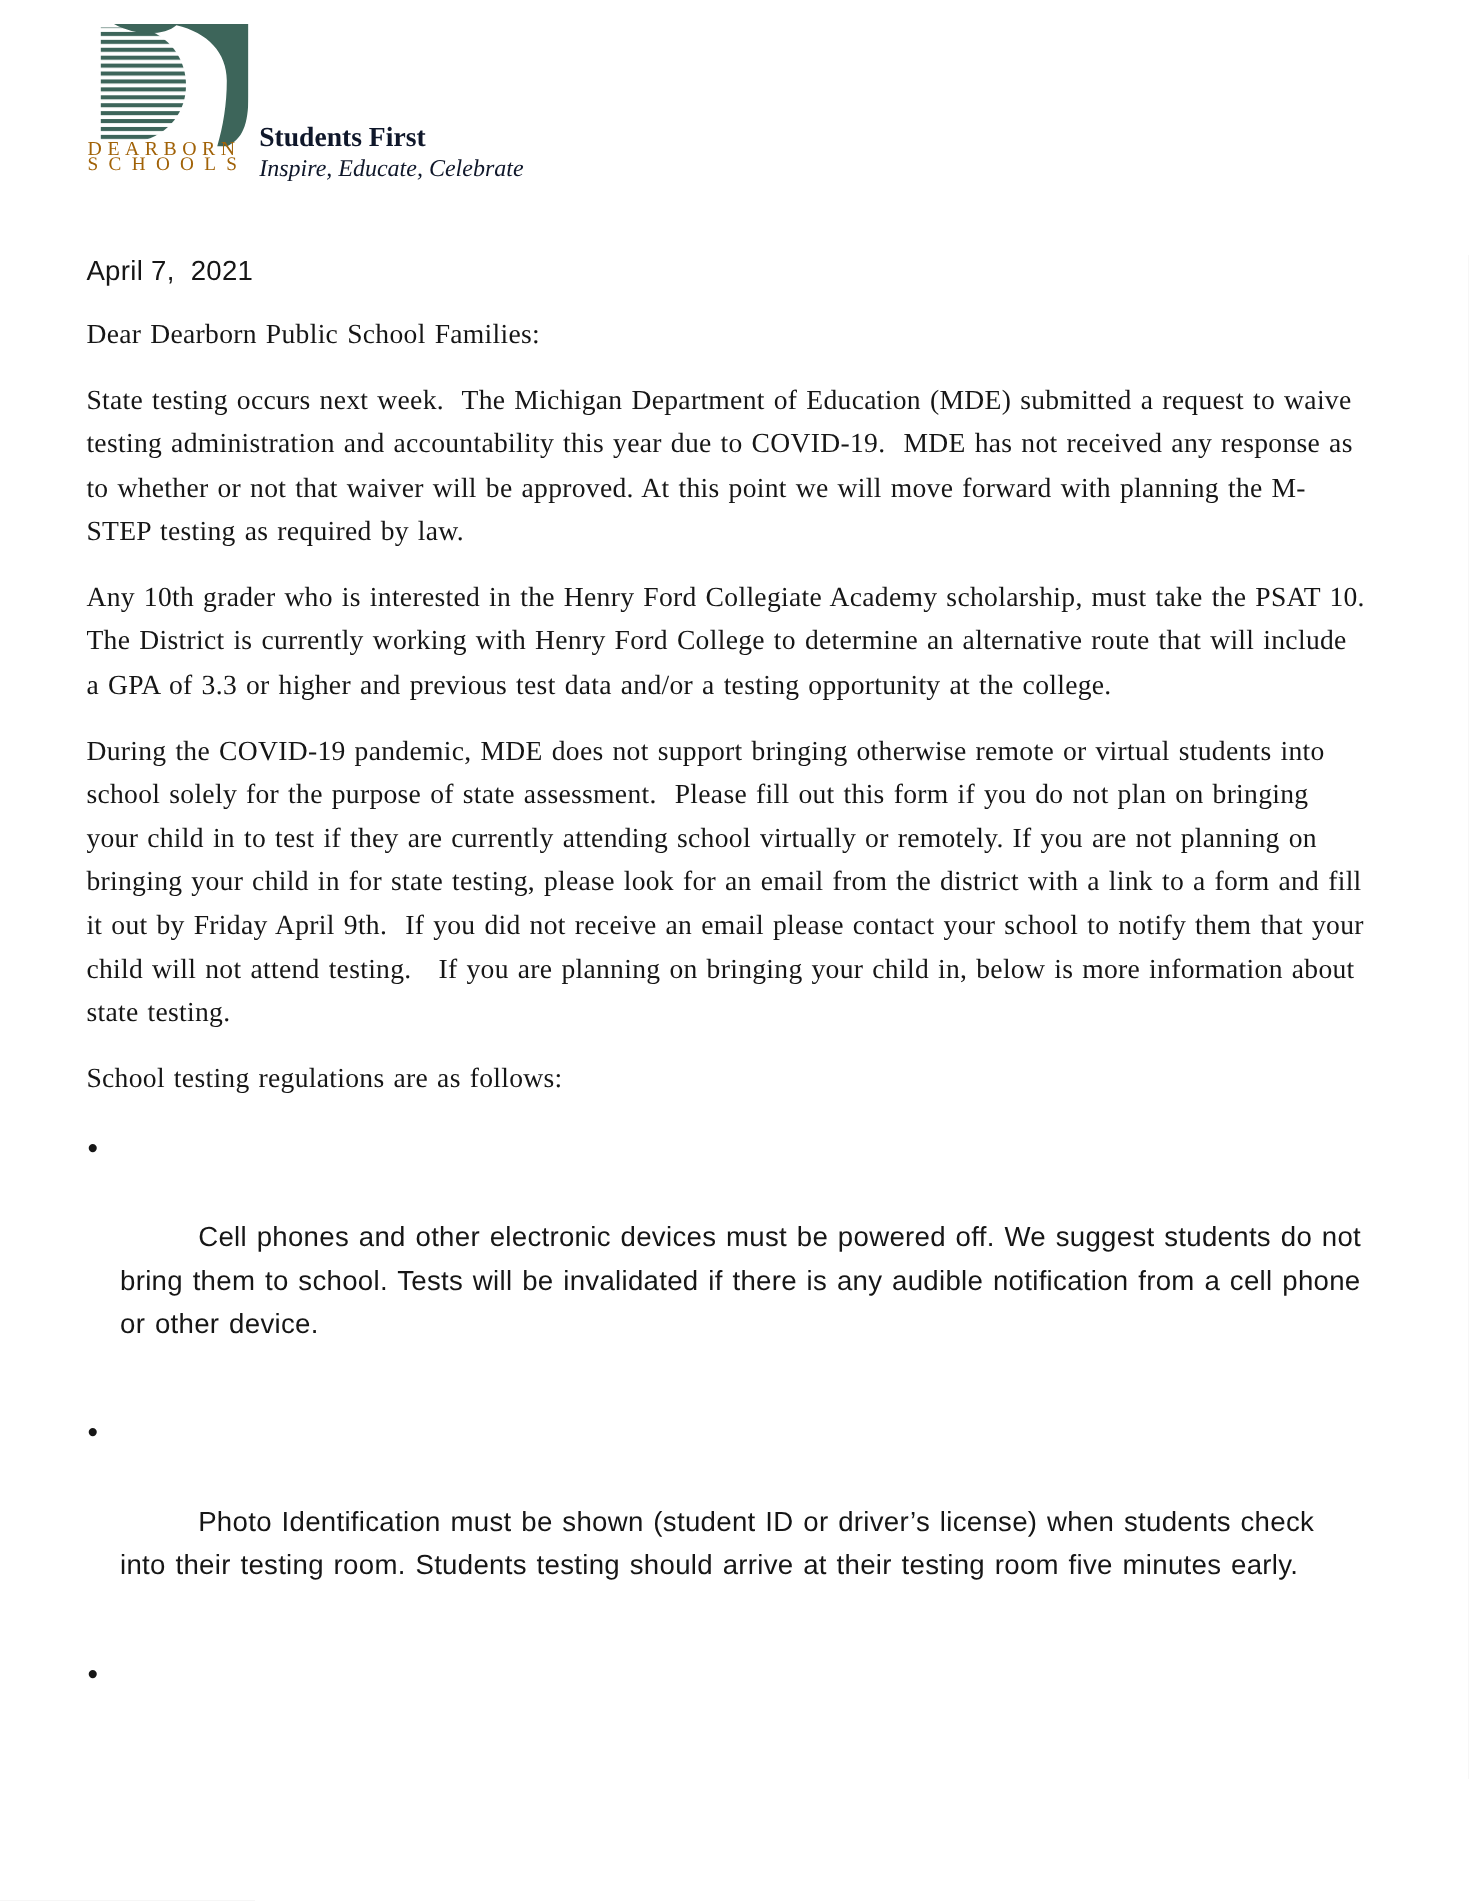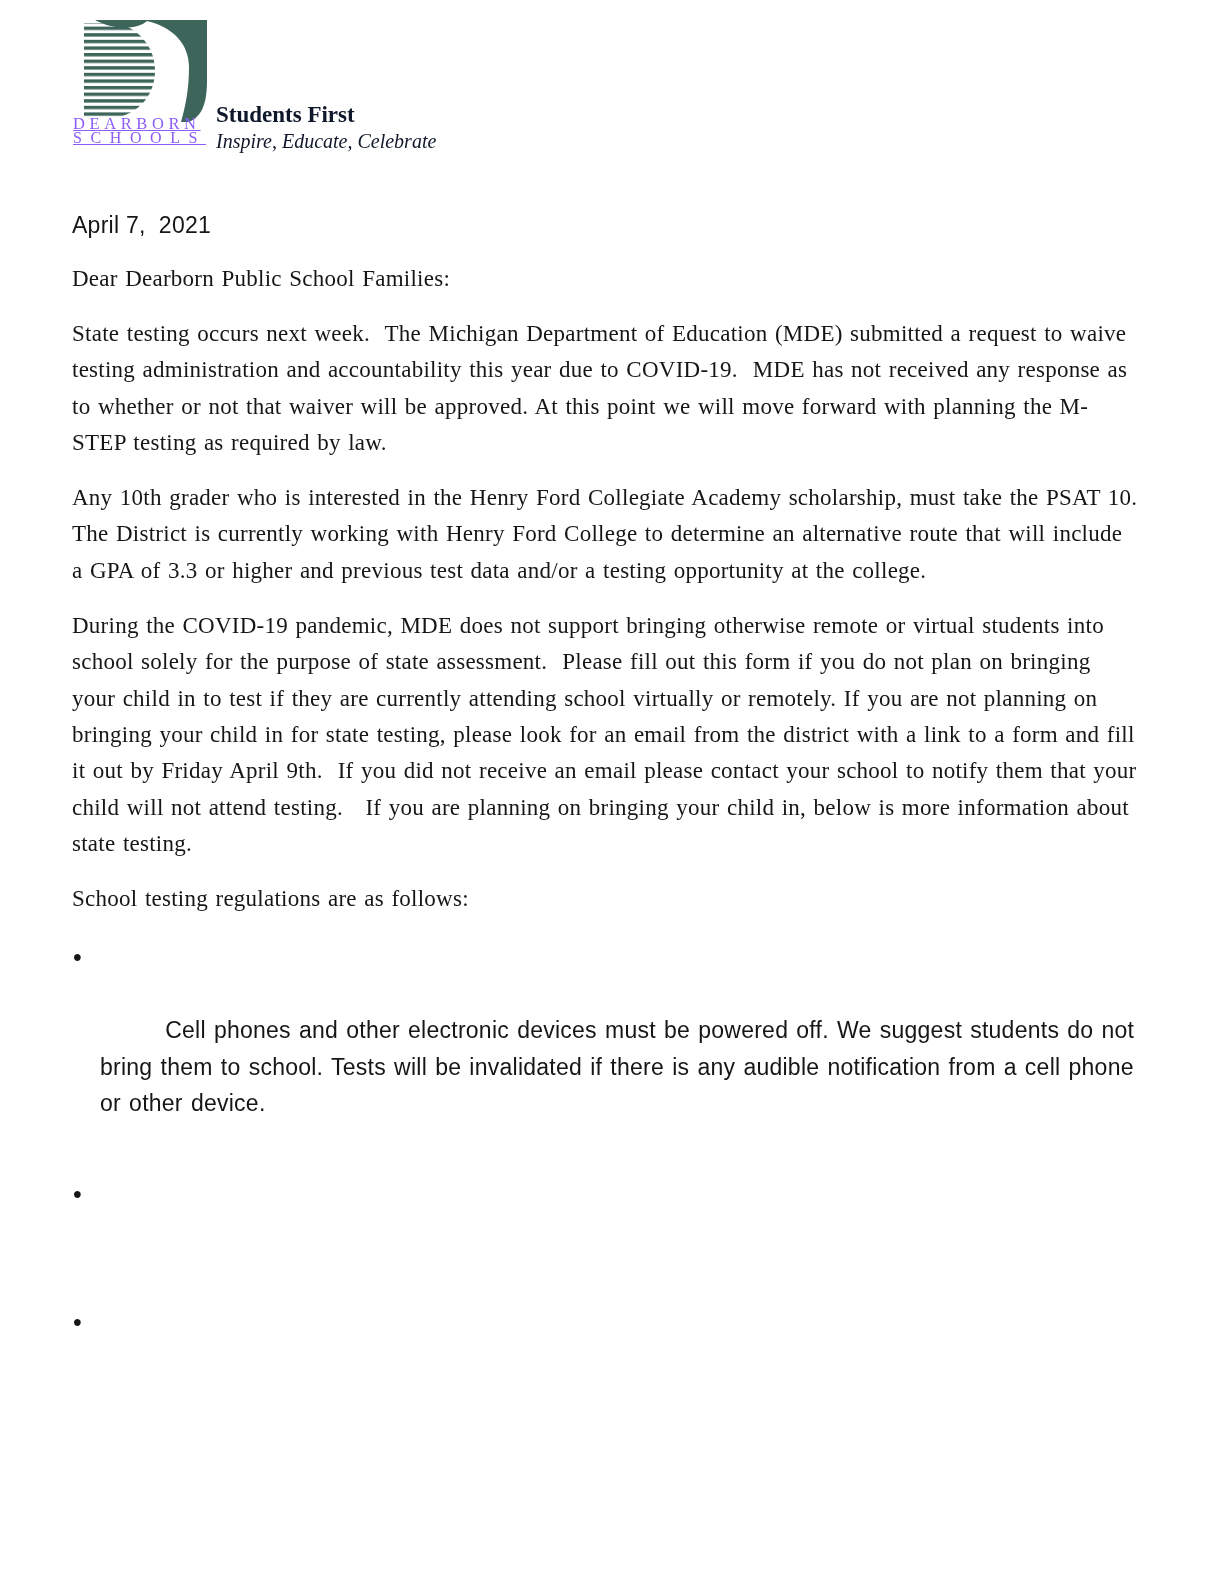--- a/index.html
+++ b/index.html
@@ -12,23 +12,22 @@
     font-family:"Liberation Sans", sans-serif;
     color:#161616;
     overflow:hidden;
   }
 
   
   .logo-square { position:absolute; left:82px; top:20px; width:125px; height:102px; }
   .wordmark {
     position:absolute; left:73px; top:117px;
     font-family:"Liberation Serif", serif;
-    color:#8b5cf6;
+    color:#a16207;
     white-space:nowrap;
-    text-decoration:underline;
   }
   .wordmark-line1 { font-size:16.5px; letter-spacing:4.6px; line-height:14px; }
   .wordmark-line2 { font-size:16px; letter-spacing:8.6px; line-height:14px; }
   .motto { position:absolute; left:216px; top:101px; font-family:"Liberation Serif", serif; color:#0f172a; }
   .motto-bold   { font-weight:bold; font-size:23px; line-height:27px; }
   .motto-italic { font-style:italic; font-size:20px; line-height:27px; }
 
   
   .date-line {
     position:absolute; left:72px; top:207px; width:1078px;
@@ -93,20 +92,21 @@
     <p>During the COVID-19 pandemic, MDE does not support bringing otherwise remote or virtual students into school solely for the purpose of state assessment.  Please fill out this form if you do not plan on bringing your child in to test if they are currently attending school virtually or remotely. If you are not planning on bringing your child in for state testing, please look for an email from the district with a link to a form and fill it out by Friday April 9th.  If you did not receive an email please contact your school to notify them that your child will not attend testing.   If you are planning on bringing your child in, below is more information about state testing.</p>
     <p>School testing regulations are as follows:</p>
 
     <ul class="regulations">
       <li>
         <span class="marker">•</span>
         <span>Cell phones and other electronic devices must be powered off. We suggest students do not bring them to school. Tests will be invalidated if there is any audible notification from a cell phone or other device.</span>
       </li>
       <li>
         <span class="marker">•</span>
+        <span>Photo Identification must be shown (student ID or driver’s license) when students check into their testing room. Students testing should arrive at their testing room five minutes early.</span>
       </li>
       <li>
         <span class="marker">•</span>
         
       </li>
 
     </ul>
   </div>
 
 </div>

